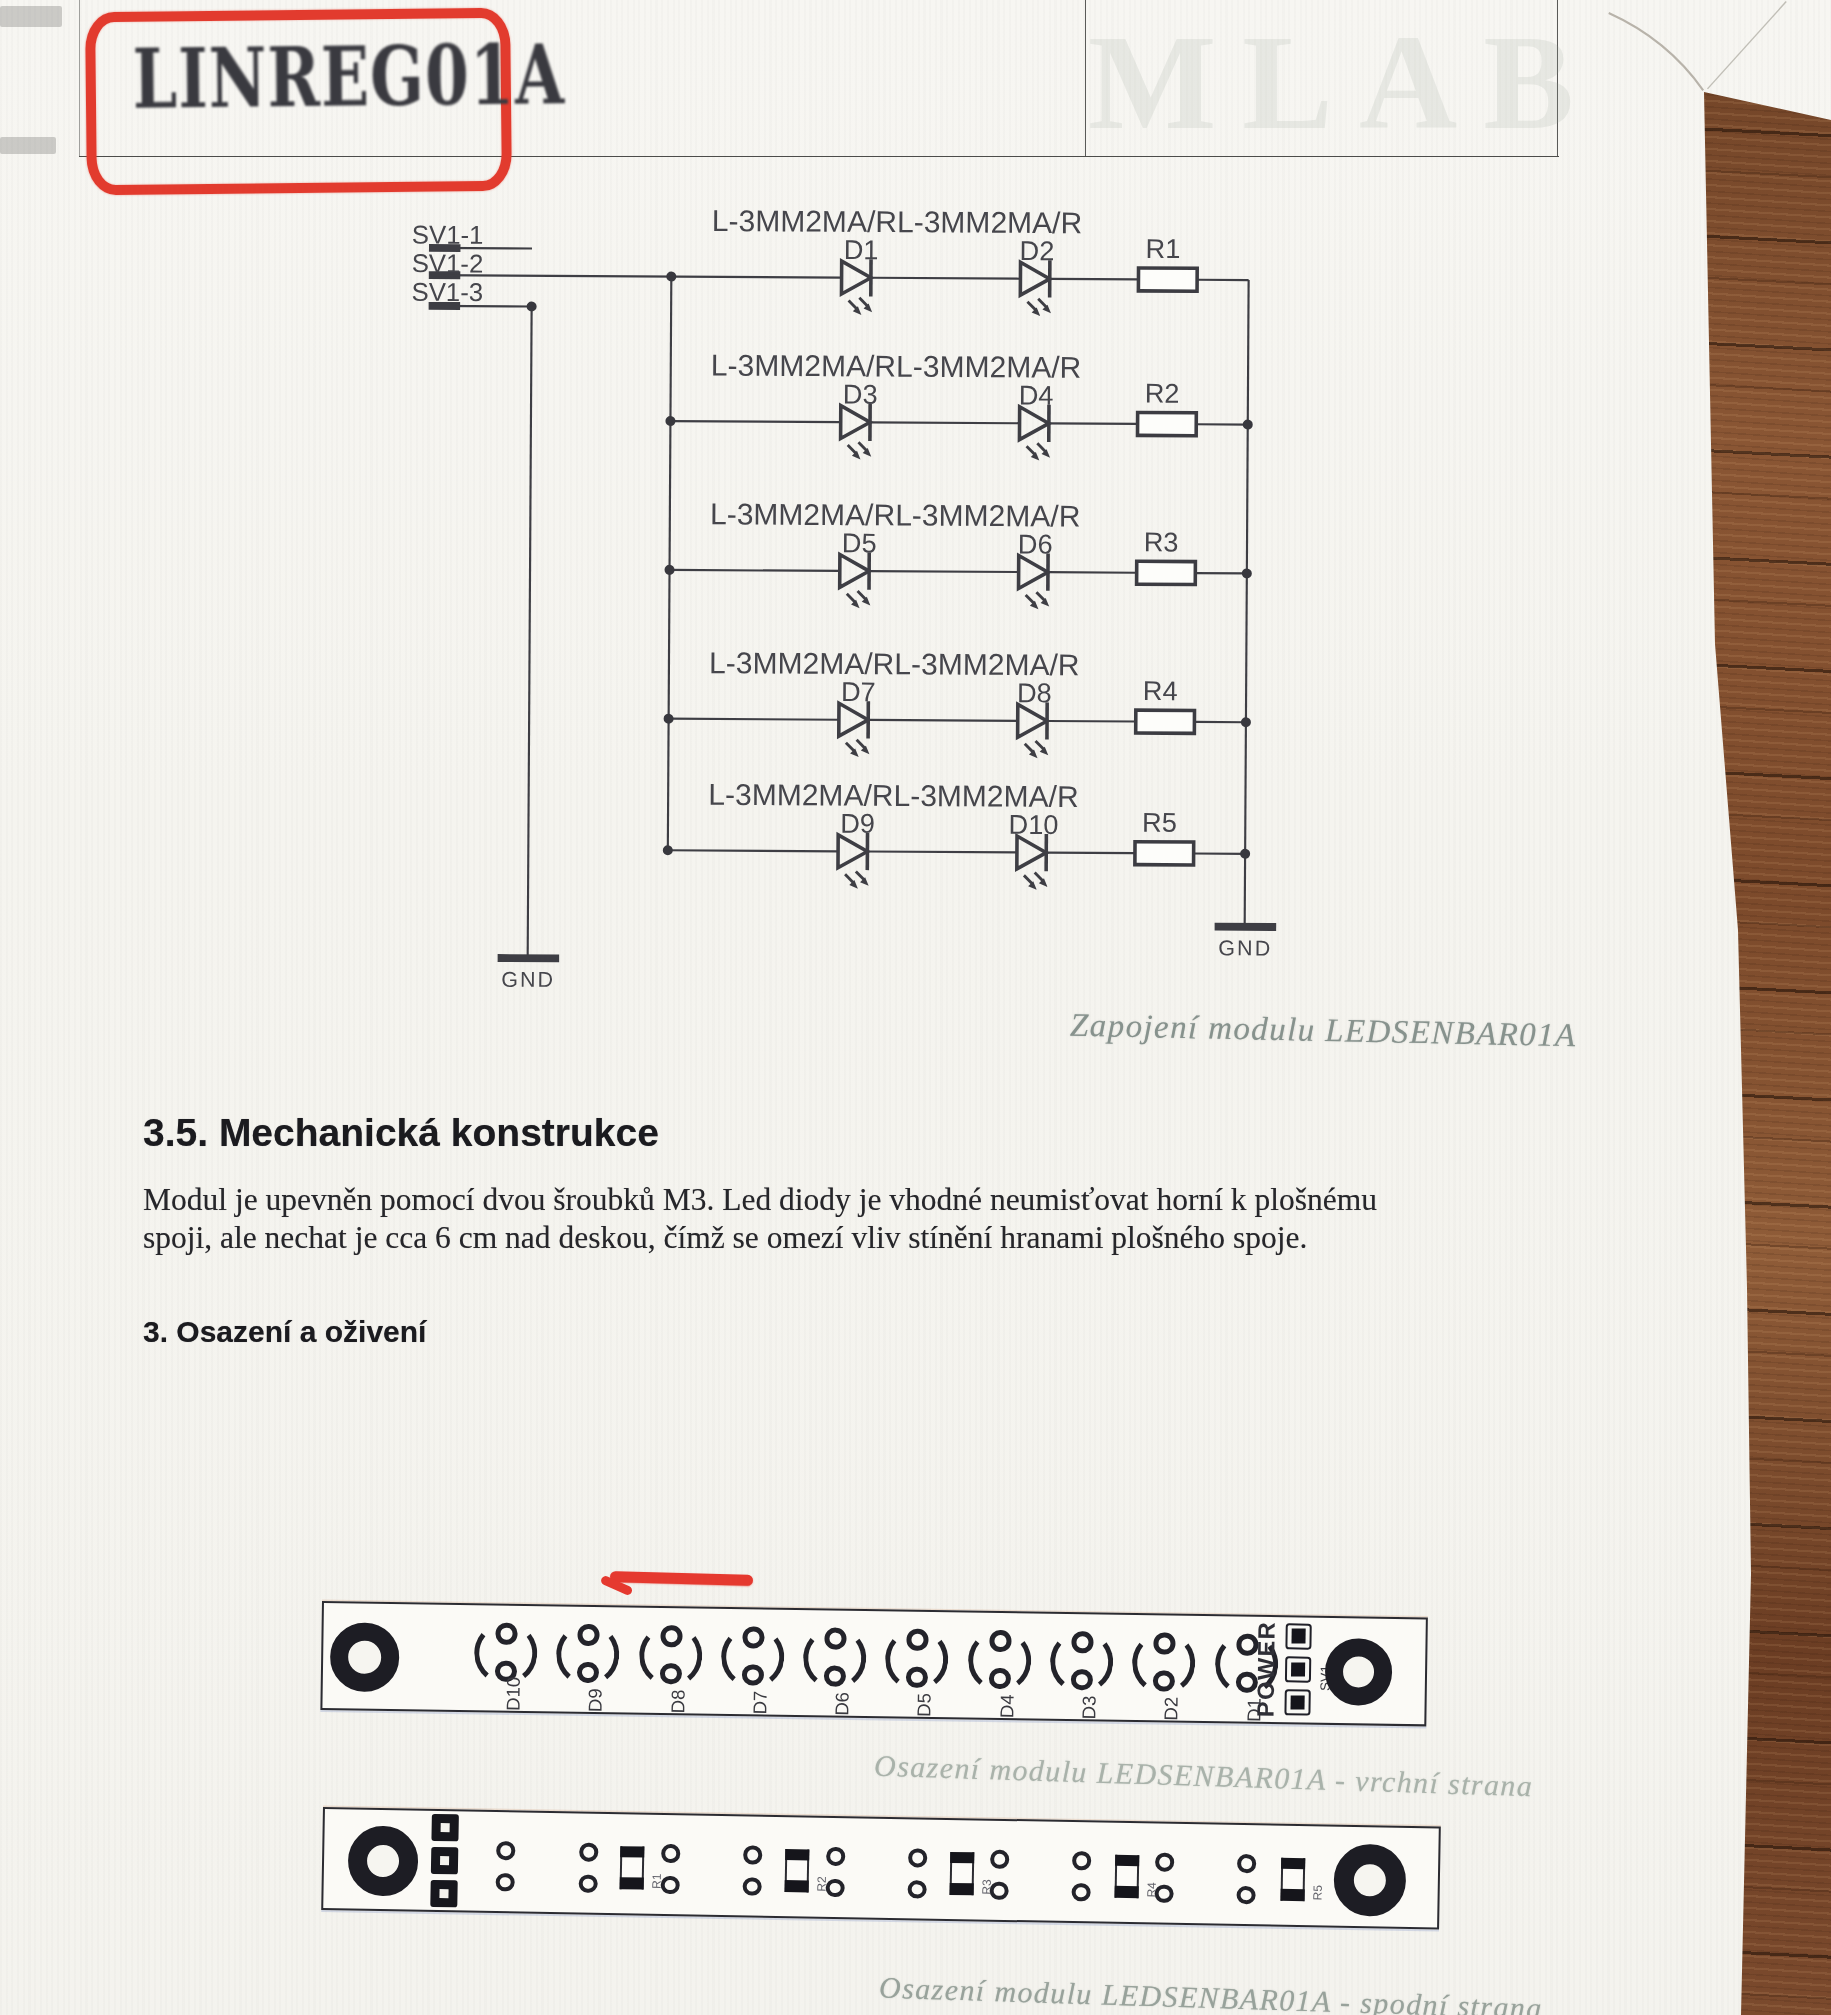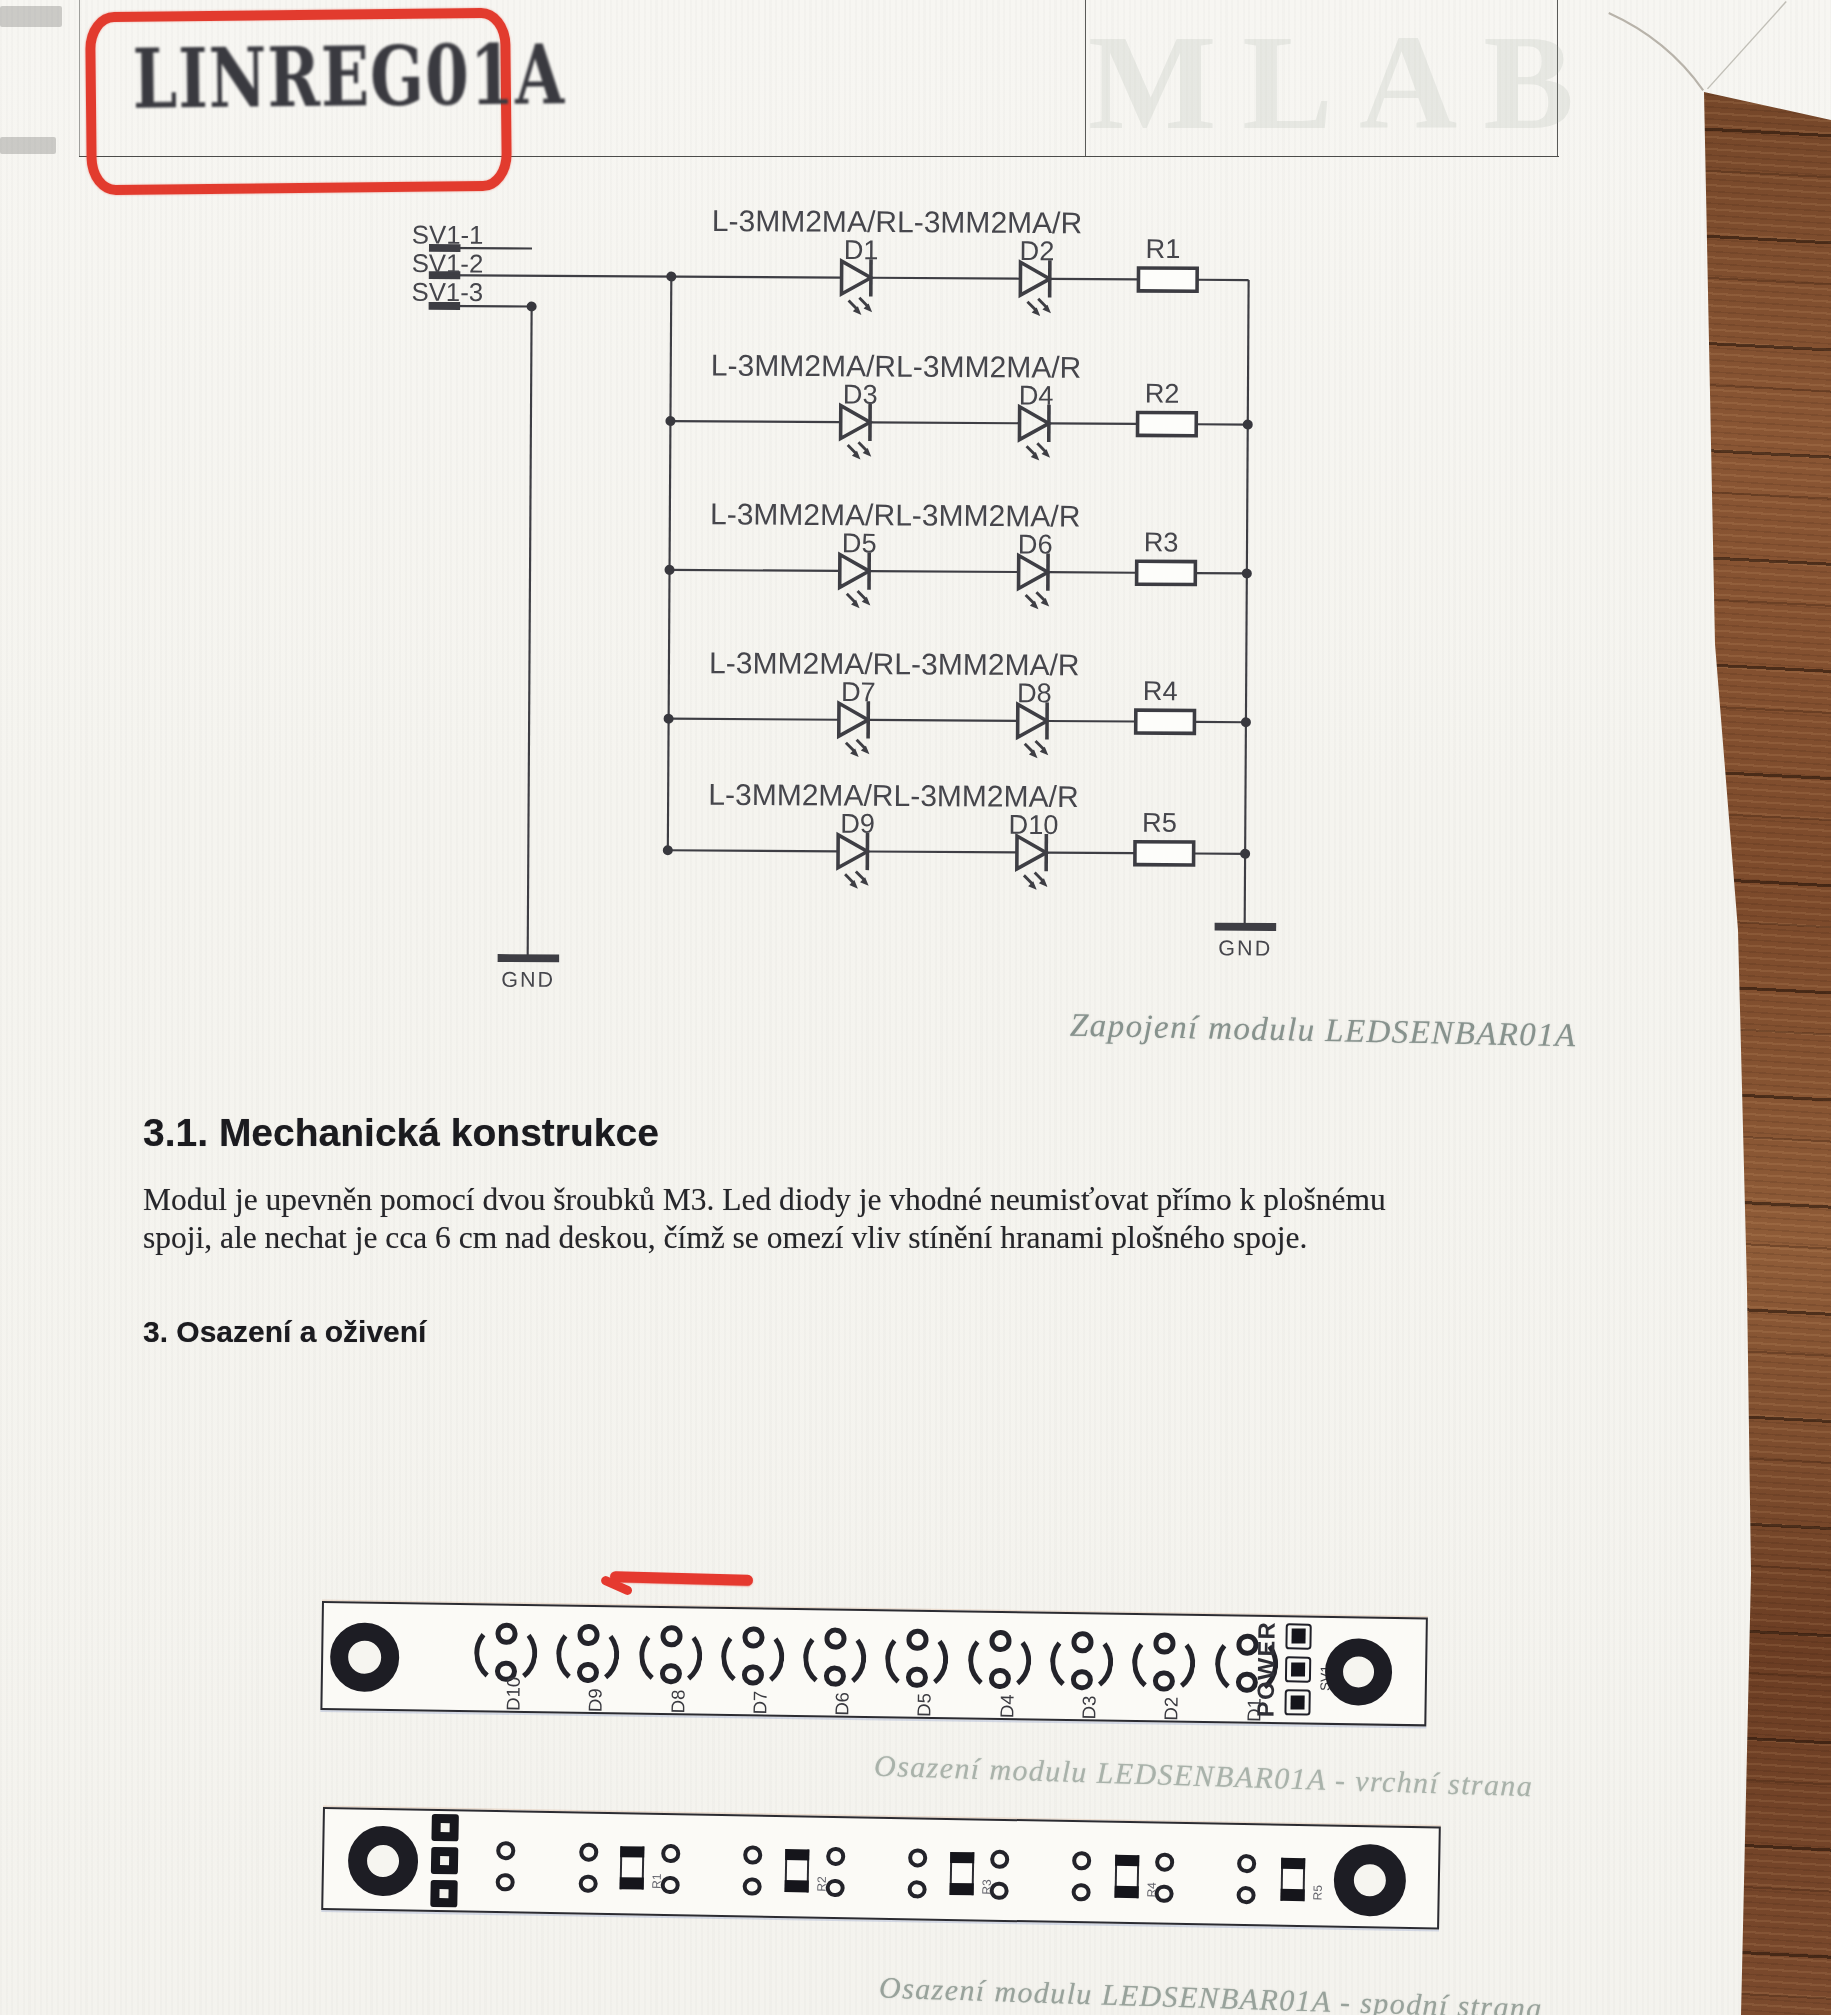--- a/index.html
+++ b/index.html
@@ -228,23 +228,23 @@
     <text x="886" y="876" font-size="38" text-anchor="middle">D10</text>
     <text x="1062" y="872" font-size="38" text-anchor="middle">R5</text>
 
     <text x="181" y="1094" font-size="30" text-anchor="middle" fill="#6e6e72" letter-spacing="3">GND</text>
     <text x="1183" y="1044" font-size="30" text-anchor="middle" fill="#6e6e72" letter-spacing="3">GND</text>
   </svg>
   </div>
 
   <div id="cap-schematic" class="caption">Zapojení modulu LEDSENBAR01A</div>
 
-  <div id="h23" class="h-sans">3.1. Mechanická konstrukce</div>
+  <div id="h23" class="h-sans">3.5. Mechanická konstrukce</div>
   <div id="p23" class="para">
-    <div>Modul je upevněn pomocí dvou šroubků M3. Led diody je vhodné neumisťovat přímo k plošnému</div>
+    <div>Modul je upevněn pomocí dvou šroubků M3. Led diody je vhodné neumisťovat horní k plošnému</div>
     <div>spoji, ale nechat je cca 6 cm nad deskou, čímž se omezí vliv stínění hranami plošného spoje.</div>
   </div>
 
   <div id="h3" class="h-sans">3. Osazení a oživení</div>
   <div id="red-underline"></div>
   <div id="red-underline-tail"></div>
 
   <div id="board-top" class="board">
     <div class="hole" style="left:7.2px;top:18.6px;width:69px;height:69px"></div>
     <div>

